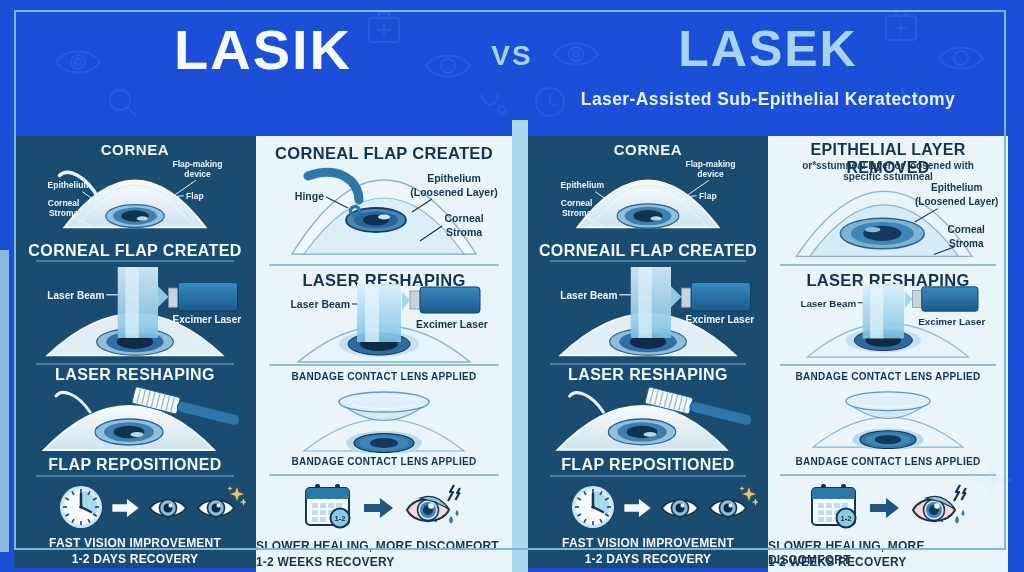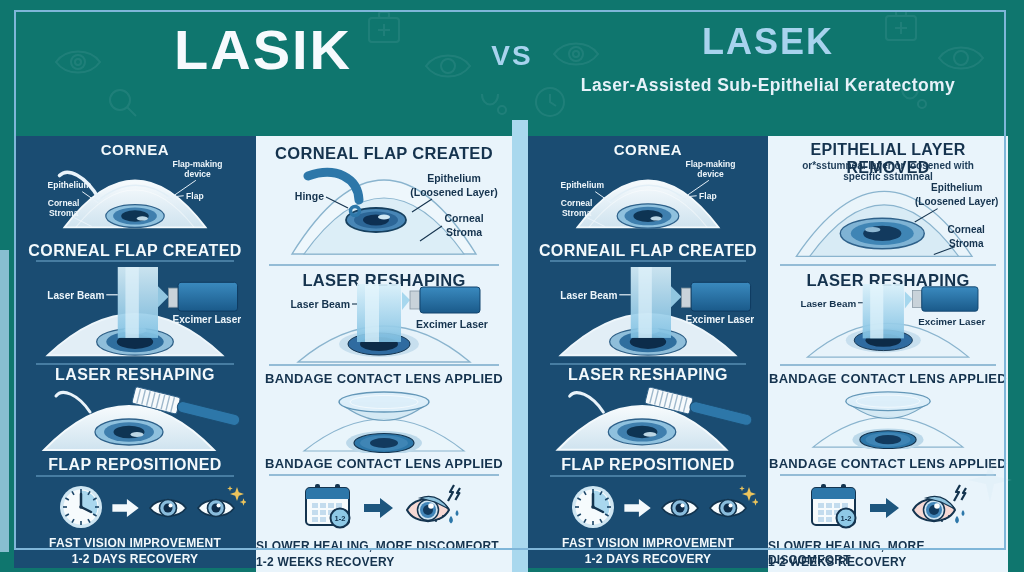--- a/index.html
+++ b/index.html
@@ -1,34 +1,34 @@
 <!DOCTYPE html>
 <html><head>
 <meta charset="utf-8">
 <style>
   html,body{margin:0;padding:0;background:#0d2c44;}
   *{box-sizing:border-box;}
-  .canvas{position:relative;width:1024px;height:572px;background:#0f766e;overflow:hidden;
+  .canvas{position:relative;width:1024px;height:572px;background:#1d4ed8;overflow:hidden;
           font-family:"Liberation Sans", sans-serif;padding-left:44px;}
   .abs{position:absolute;}
   .frame{position:absolute;left:14px;top:10px;width:992px;height:540px;
          border:2px solid #7fb6d9;pointer-events:none;z-index:30;}
   .col{position:absolute;top:136px;}
   .col-dark{background:#1a4c72;height:432px;}
   .col-light{background:#e9f4fb;height:452px;}
   .divider{position:absolute;top:120px;left:512px;width:16px;height:452px;background:#a9d8ee;}
   .leftstrip{position:absolute;left:0;top:250px;width:9px;height:302px;background:#9ccbe2;opacity:.85;}
   .hdr-title{font-weight:bold;letter-spacing:2px;text-align:center;line-height:1;}
   .hdr-sub{font-weight:bold;text-align:center;color:#e6f1f9;letter-spacing:.4px;}
   .dk-title{color:#f3f9fc;font-weight:bold;text-align:center;letter-spacing:.6px;font-size:15px;width:100%;}
   .dk-step{color:#f3f9fc;font-weight:bold;text-align:center;letter-spacing:.4px;font-size:16px;width:100%;}
   .dk-rule{position:absolute;left:9%;width:82%;height:2px;background:#6ea6ca;opacity:.55;}
   .dk-rec{color:#f3f9fc;font-weight:bold;text-align:center;font-size:12px;width:100%;letter-spacing:.2px;}
   .lt-title{color:#15334e;font-weight:bold;text-align:center;letter-spacing:.3px;font-size:16.5px;width:100%;}
-  .lt-title-sm{font-size:13px;}
+  .lt-title-sm{font-size:10px;}
   .lt-sub{color:#1d3c58;font-weight:bold;text-align:center;font-size:10px;width:100%;}
   .lt-rule{position:absolute;left:5%;width:90%;height:1.5px;background:#2d77a9;opacity:.45;}
   .lt-rec{color:#15334e;font-weight:bold;font-size:12px;width:100%;letter-spacing:.2px;}
   svg text{font-family:"Liberation Sans", sans-serif;font-weight:bold;}
   .dk-lbl{fill:#eef6fb;font-size:10.5px;}
   .lt-lbl{fill:#15334e;font-size:10.5px;}
 </style>
 </head>
 <body>
 
@@ -98,21 +98,21 @@
           <circle cx="20" cy="16" r="4"></circle>
         </g>
     </g>
   </svg>
 
   <div class="abs" style="left:14px;top:22px;width:498px;">
     <div class="hdr-title" style="font-size:56px;color:#f6fafd;">LASIK</div>
   </div>
   <div class="abs hdr-title" style="left:472px;top:42px;width:80px;font-size:28px;color:#a8d3ee;">VS</div>
   <div class="abs" style="left:528px;top:24px;width:480px;">
-    <div class="hdr-title" style="font-size:36px;color:#a8d3ee;">LASEK</div>
+    <div class="hdr-title" style="font-size:50px;color:#a8d3ee;">LASEK</div>
     <div class="hdr-sub" style="font-size:17.5px;margin-top:15px;">Laser-Assisted Sub-Epithelial Keratectomy</div>
   </div>
 
   <div class="col col-dark" style="left:14px;width:242px;">
 
     <div class="abs" style="left:0;top:0;width:242px;height:127px;">
       <div class="abs dk-title" style="top:5px;">CORNEA</div>
       <svg class="abs" style="left:0;top:20px;" width="242" height="86" viewBox="0 0 242 106">
         <path d="M34,88 Q121,-28 208,88 Z" fill="url(#gDome)" stroke="#f3f9fc" stroke-width="2.2"></path>
         <path d="M48,88 Q121,-4 194,88" fill="none" stroke="#ffffff" opacity=".45" stroke-width="1.3"></path>

